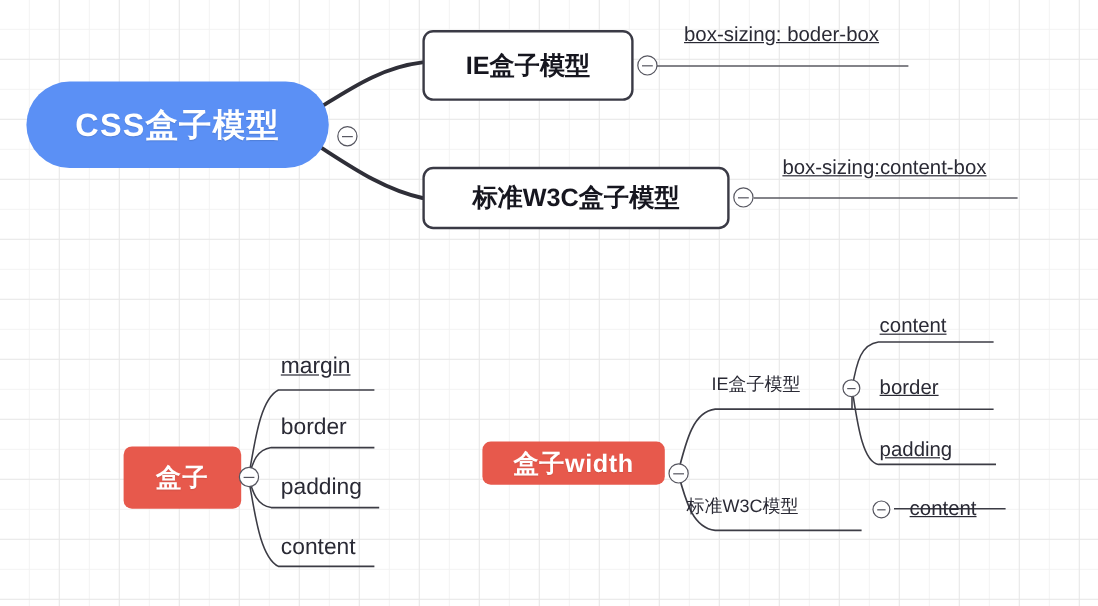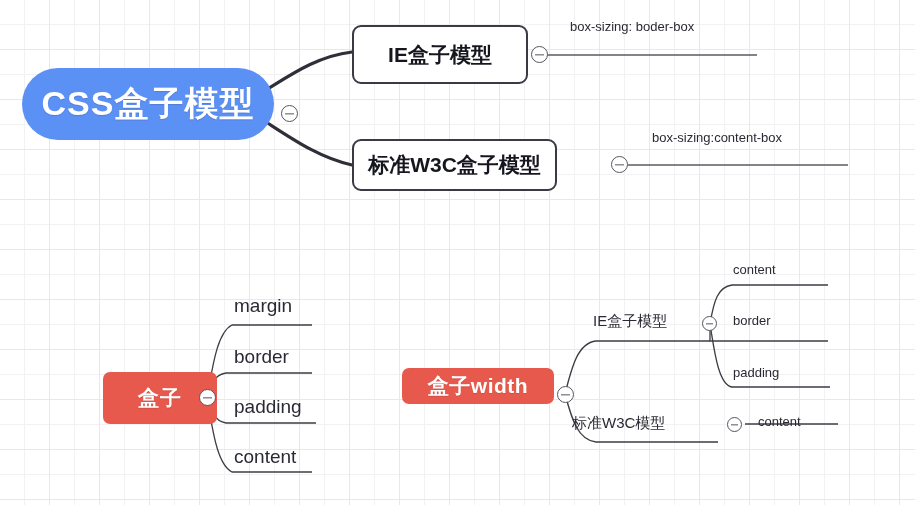--- a/index.html
+++ b/index.html
@@ -38,73 +38,73 @@
     box-sizing: border-box;
     white-space: nowrap;
   }
   
   .node-root {
     left: 22px; top: 68px;
     width: 252px; height: 72px;
     background: #5b90f5;
     border-radius: 36px;
     color: #ffffff;
-    font-size: 34px;
+    font-size: 27px;
     font-weight: bold;
     letter-spacing: 1px;
     text-shadow: 0 1px 1px rgba(0,0,0,0.12);
   }
   
   .node-box {
     background: #ffffff;
     border: 2px solid #3a3a45;
     border-radius: 9px;
     color: #16161f;
     font-weight: bold;
   }
   .node-ie {
     left: 352px; top: 25px;
     width: 176px; height: 59px;
     font-size: 21px;
   }
   .node-w3c {
     left: 352px; top: 139px;
-    width: 205px; height: 52px;
+    width: 256px; height: 52px;
     font-size: 21px;
   }
   
   .node-red {
     background: #e7594c;
     border-radius: 7px;
     color: #ffffff;
     font-weight: bold;
     text-shadow: 0 1px 1px rgba(0,0,0,0.10);
   }
   .node-hezi {
     left: 103px; top: 372px;
-    width: 114px; height: 52px;
+    width: 98px; height: 52px;
     font-size: 21px;
     letter-spacing: 1px;
     text-align: right;
   }
   .node-hezi-width {
     left: 402px; top: 368px;
     width: 152px; height: 36px;
     font-size: 21px;
     letter-spacing: 0.5px;
   }
   
   .leaf {
     position: absolute;
     color: #2a2a35;
     white-space: nowrap;
     line-height: 1;
   }
   .leaf-lg { font-size: 19px; }
-  .leaf-md { font-size: 13px; }
+  .leaf-md { font-size: 17px; text-decoration: underline; }
   .leaf-sm { font-size: 15px; }
   
   .toggle {
     position: absolute;
     width: 17px; height: 17px;
     border: 1.3px solid #55555f;
     border-radius: 50%;
     background: #ffffff;
     box-sizing: border-box;
   }
@@ -166,21 +166,21 @@
     <span>标准W3C盒子模型</span>
   </div>
   <div class="toggle" style="left:611px; top:156px;"></div>
   <div class="leaf leaf-md" style="left:652px; top:131px;">box-sizing:content-box</div>
 
   <div class="node node-red node-hezi">
     <span>盒子</span>
   </div>
   <div class="toggle" style="left:199px; top:389px;"></div>
 
-  <div class="leaf leaf-lg" style="left:234px; top:296px;">margin</div>
+  <div class="leaf leaf-lg" style="left:234px; top:296px;text-decoration:underline;">margin</div>
   <div class="leaf leaf-lg" style="left:234px; top:347px;">border</div>
   <div class="leaf leaf-lg" style="left:234px; top:397px;">padding</div>
   <div class="leaf leaf-lg" style="left:234px; top:447px;">content</div>
 
   <div class="node node-red node-hezi-width">
     <span>盒子width</span>
   </div>
   <div class="toggle" style="left:557px; top:386px;"></div>
 
   <div class="leaf leaf-sm" style="left:593px; top:313px;">IE盒子模型</div>

